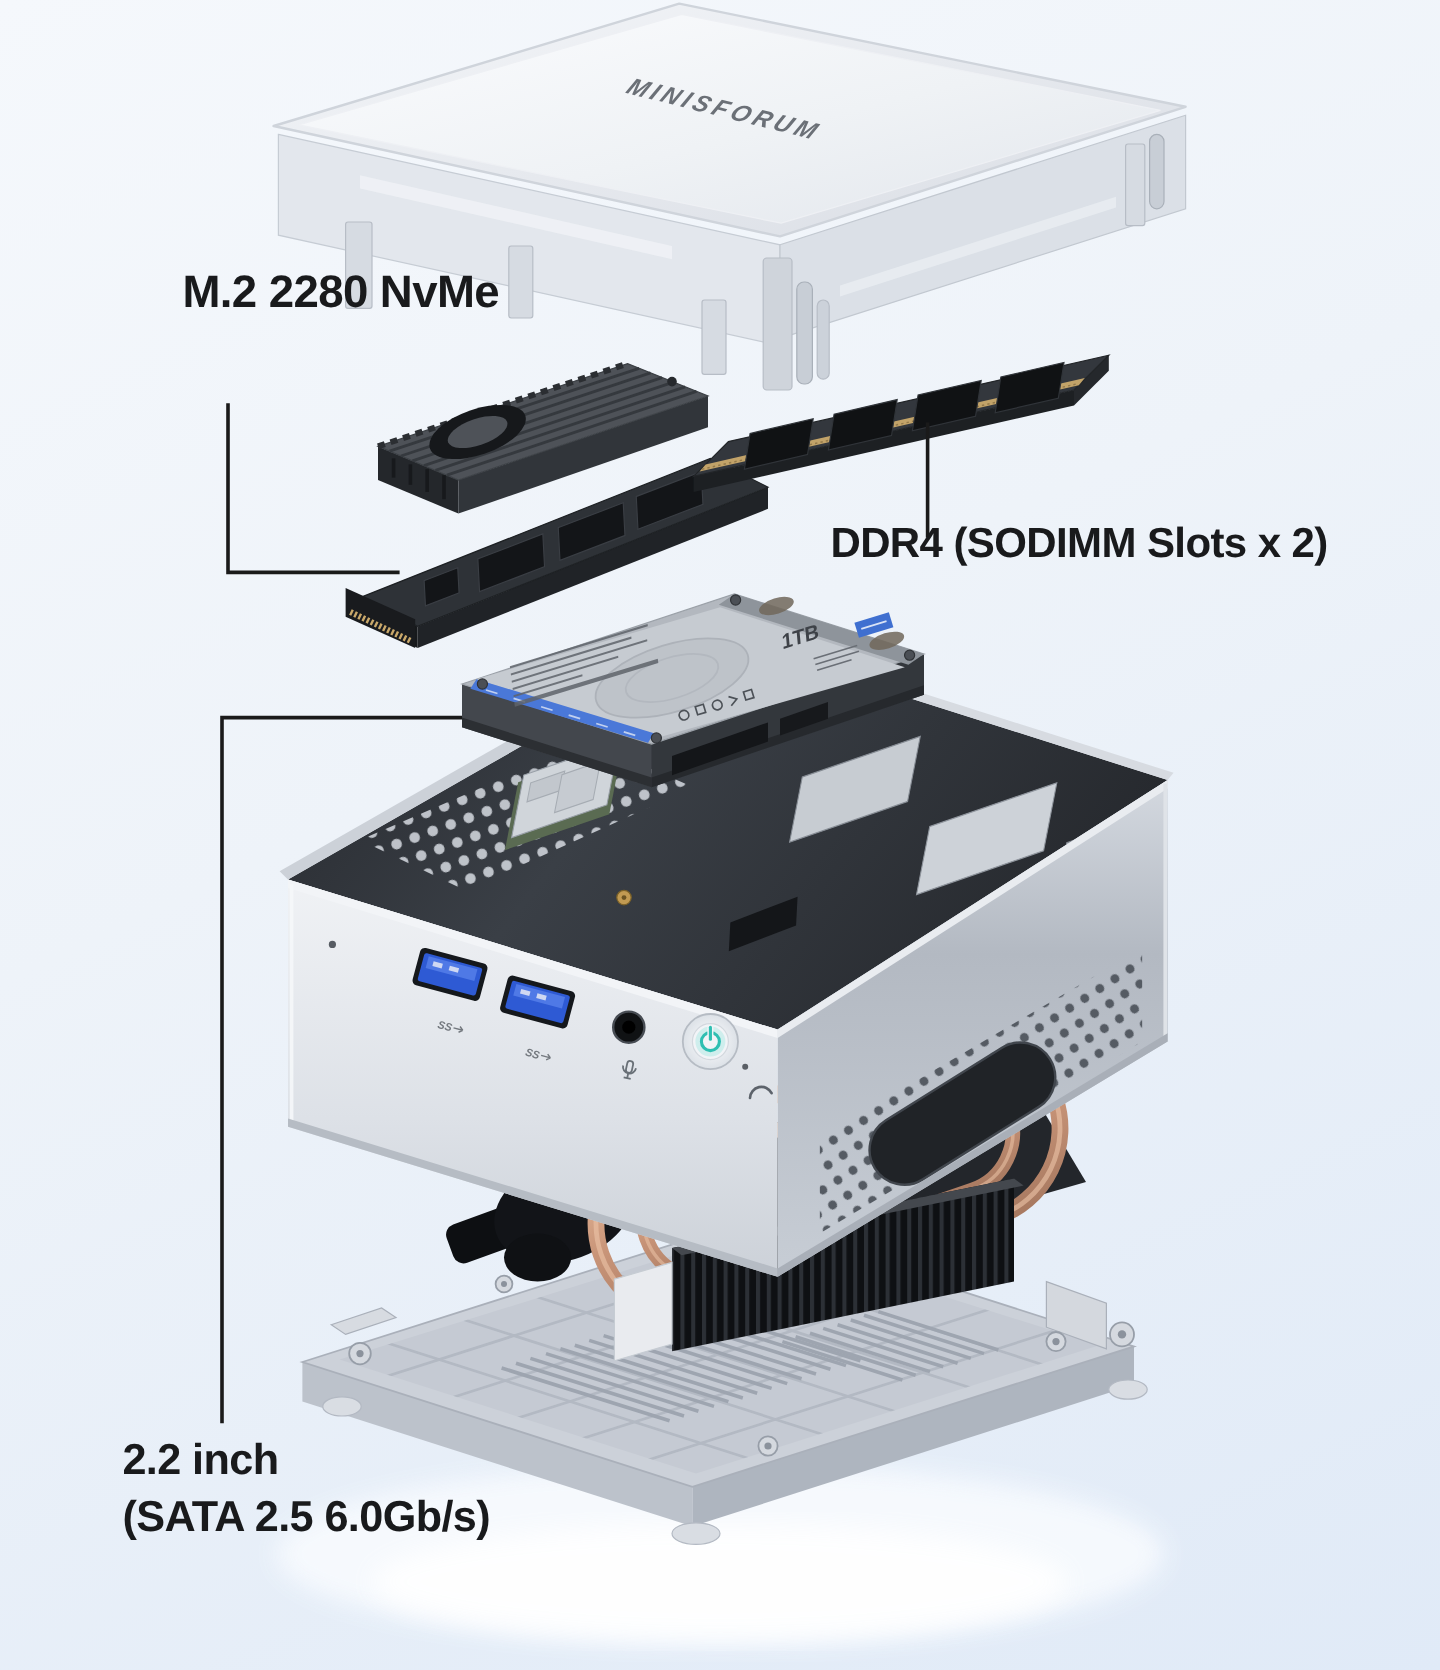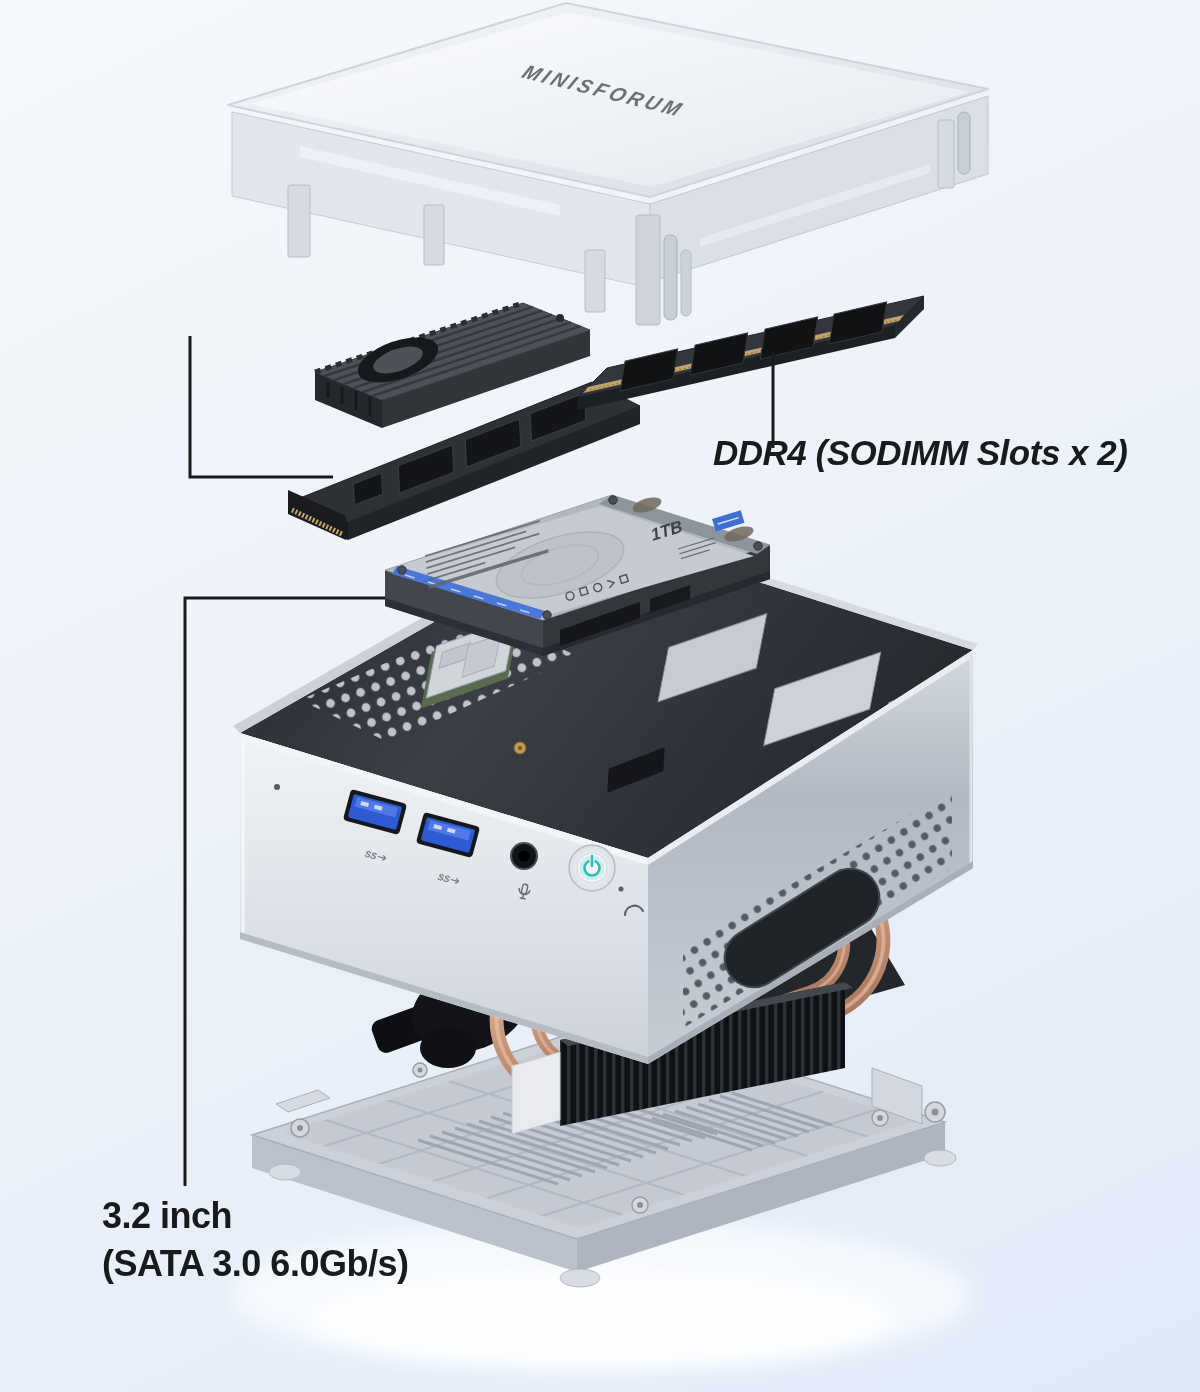--- a/index.html
+++ b/index.html
@@ -407,21 +407,22 @@
     </g>
     <g fill="#4b4f55" stroke="#2f3236" stroke-width="1">
       <circle cx="402" cy="570" r="4.2"></circle>
           <circle cx="613" cy="500" r="4.2"></circle>
       <circle cx="758" cy="546" r="4.2"></circle>
           <circle cx="547" cy="615" r="4.2"></circle>
     </g>
   </g>
 </svg>
 
-
-<div class="lbl lbl-35" style="left:713px;top:434px;font-style:italic;">DDR4 (SODIMM Slots x 2)</div>
+<div class="lbl lbl-38" style="left:152px;top:224px;">M.2 2280 NvMe</div>
+
+<div class="lbl lbl-35" style="left:692px;top:434px;">DDR4 (SODIMM Slots x 2)</div>
 
 <div class="lbl hdd-lbl" style="left:102px;top:1192px;">
-  <div>3.2 inch</div>
-  <div>(SATA 3.0 6.0Gb/s)</div>
+  <div>2.2 inch</div>
+  <div>(SATA 2.5 6.0Gb/s)</div>
 </div>
 
 </div>
 
 </body></html>

